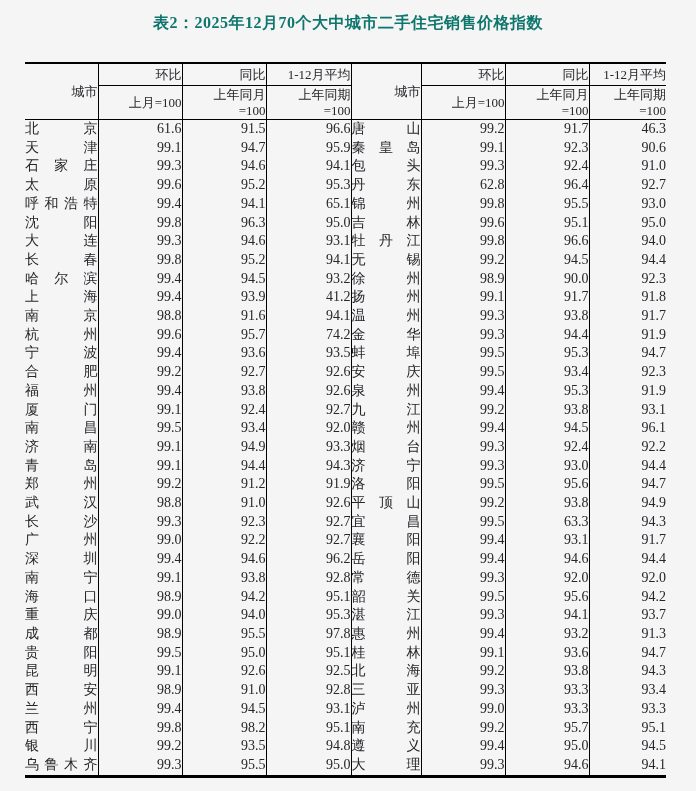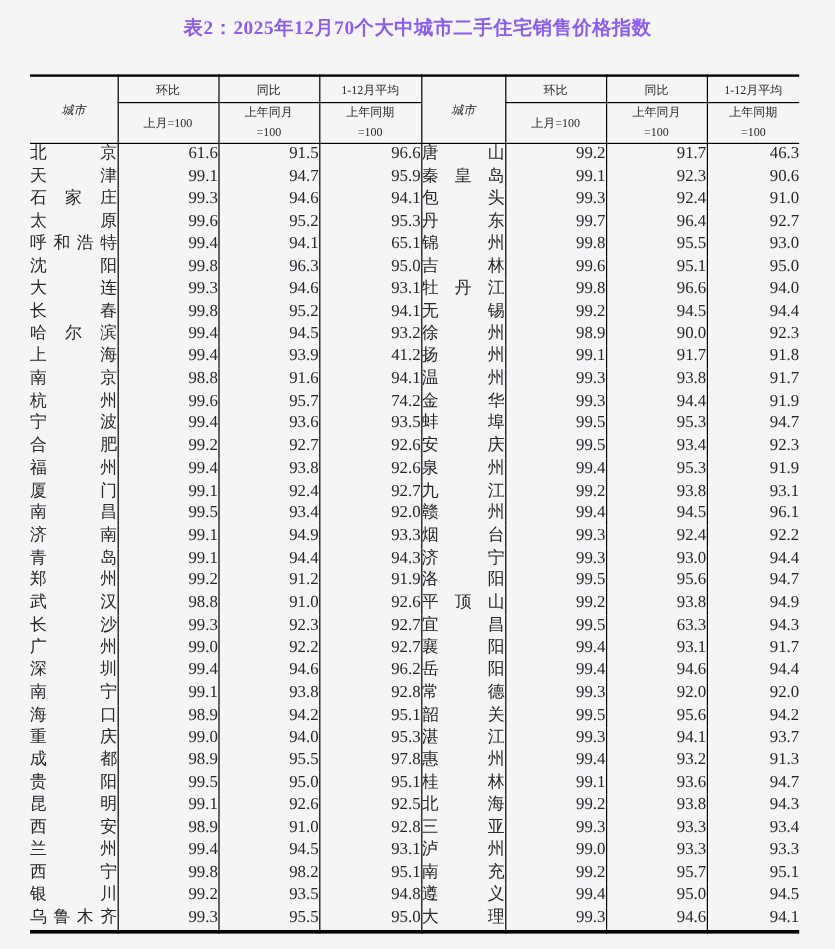--- a/index.html
+++ b/index.html
@@ -14,21 +14,21 @@
     width: 696px;
     height: 791px;
     background: #f5f5f5;
     overflow: hidden;
   }
   .page-title {
     padding-top: 13px;
     text-align: center;
     font-size: 16px;
     font-weight: bold;
-    color: #8b5cf6;
+    color: #0f766e;
     letter-spacing: 0.5px;
   }
   table.price-table {
     position: absolute;
     left: 25px;
     top: 62px;
     width: 641px;
     border-collapse: collapse;
     table-layout: fixed;
     border-top: 2px solid #000;
@@ -39,28 +39,28 @@
     border-left: 1px solid #000;
     padding: 0;
     font-weight: normal;
     overflow: hidden;
     white-space: nowrap;
   }
   table.price-table th.nl, table.price-table td.nl {
     border-left: none;
   }
   thead th {
-    text-align: center;
-    font-size: 10px;
+    text-align: right;
+    font-size: 13px;
     vertical-align: middle;
   }
   tr.hr1 th { height: 21px; }
   tr.hr1 th.top-h { border-bottom: 1px solid #000; }
   tr.hr2 th { height: 33px; border-bottom: 1px solid #000; }
-  th.city-h { border-bottom: 1px solid #000; font-style: italic; }
+  th.city-h { border-bottom: 1px solid #000; }
   .sub-line { display: block; line-height: 16px; }
   tr.body-row { height: 18.7px; }
   tr.body-row td {
     height: 18.7px;
     line-height: 18.7px;
     vertical-align: middle;
   }
   td.city {
     text-align: justify;
     text-align-last: justify;
@@ -152,21 +152,21 @@
           <td class="num">99.3</td>
           <td class="num">92.4</td>
           <td class="num">91.0</td>
         </tr>
         <tr class="body-row">
           <td class="city nl">太原</td>
           <td class="num">99.6</td>
           <td class="num">95.2</td>
           <td class="num">95.3</td>
           <td class="city">丹东</td>
-          <td class="num">99.7</td>
+          <td class="num">62.8</td>
           <td class="num">96.4</td>
           <td class="num">92.7</td>
         </tr>
         <tr class="body-row">
           <td class="city nl">呼和浩特</td>
           <td class="num">99.4</td>
           <td class="num">94.1</td>
           <td class="num">65.1</td>
           <td class="city">锦州</td>
           <td class="num">99.8</td>

